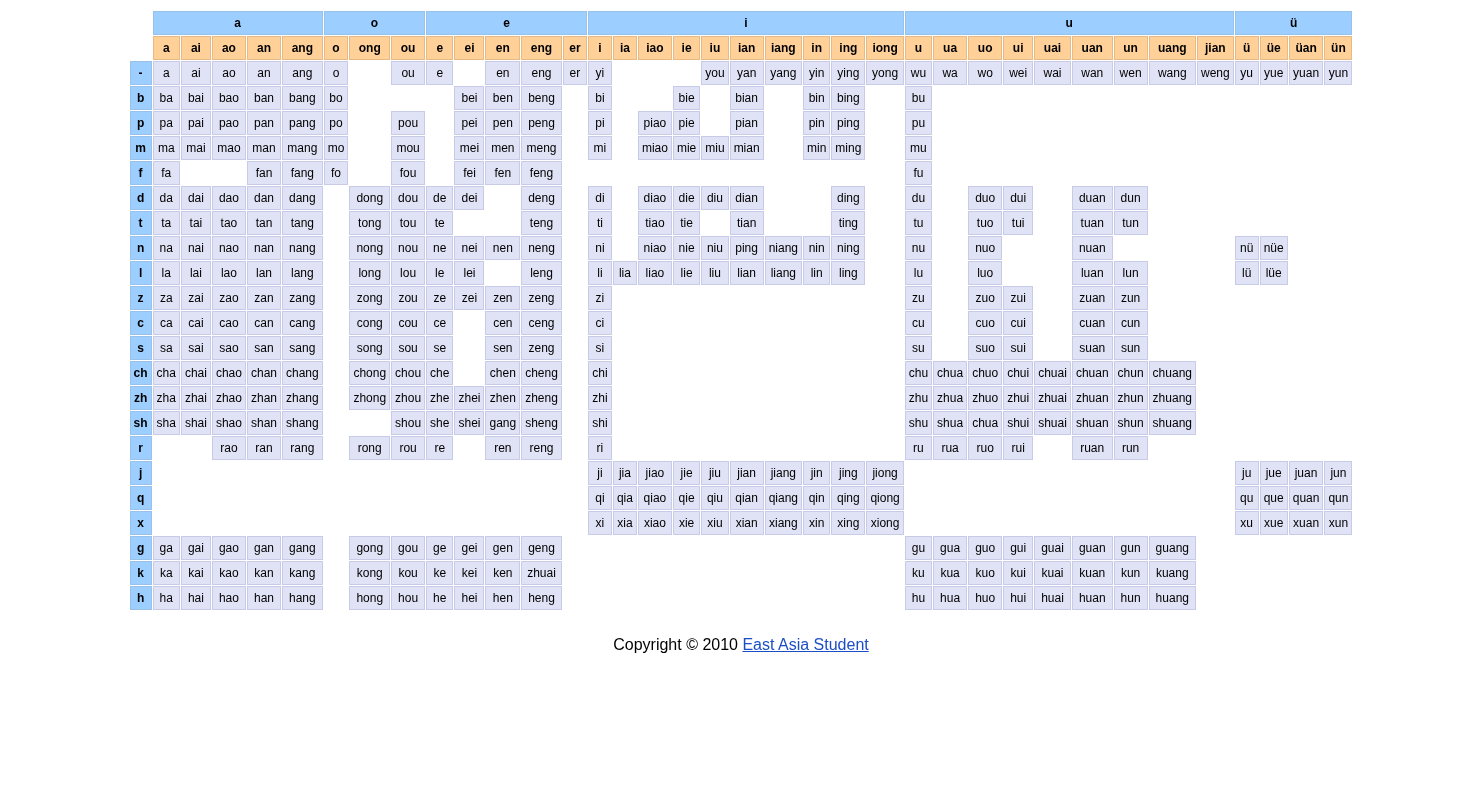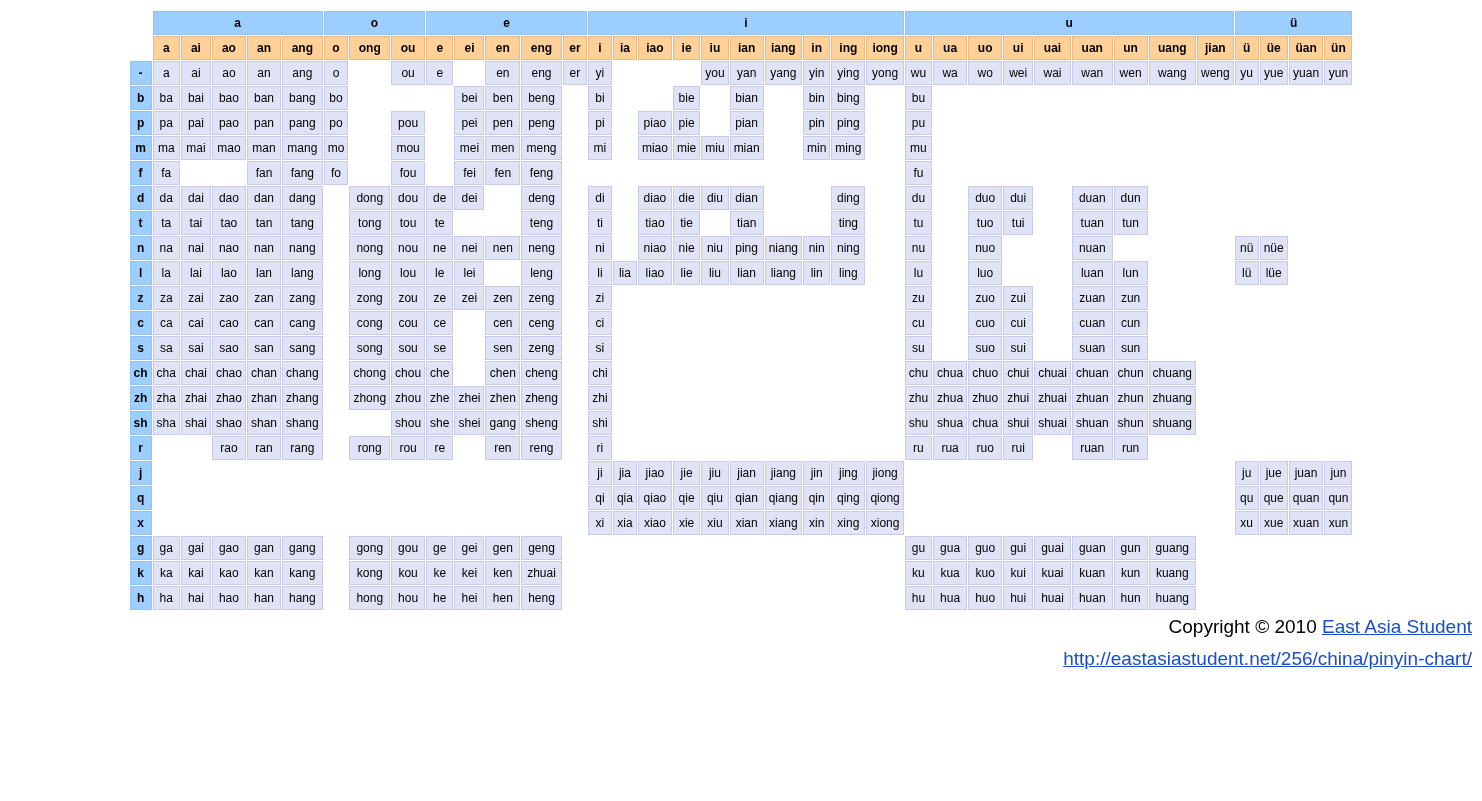--- a/index.html
+++ b/index.html
@@ -45,22 +45,23 @@
   }
   td.empty {
     background: transparent;
     border: none;
   }
   th.corner {
     background: transparent;
     border: none;
   }
   .footer {
-    text-align: right;
-    font-size: 19px;
+    text-align: center;
+    margin-top: 20px;
+    font-size: 16px;
     line-height: 1.7;
   }
   .footer a {
     color: #1a4ec7;
     text-decoration: underline;
   }
 </style>
 </head>
 <body>
 
@@ -974,16 +975,13 @@
         <td class="empty"></td>
         <td class="empty"></td>
       </tr>
     </tbody>
 </table>
 
 <div class="footer">
   <div>
     <span>Copyright © 2010 </span><a href="#">East Asia Student</a>
   </div>
-  <div>
-    <a href="#">http://eastasiastudent.net/256/china/pinyin-chart/</a>
-  </div>
 </div>
 
 </body></html>

